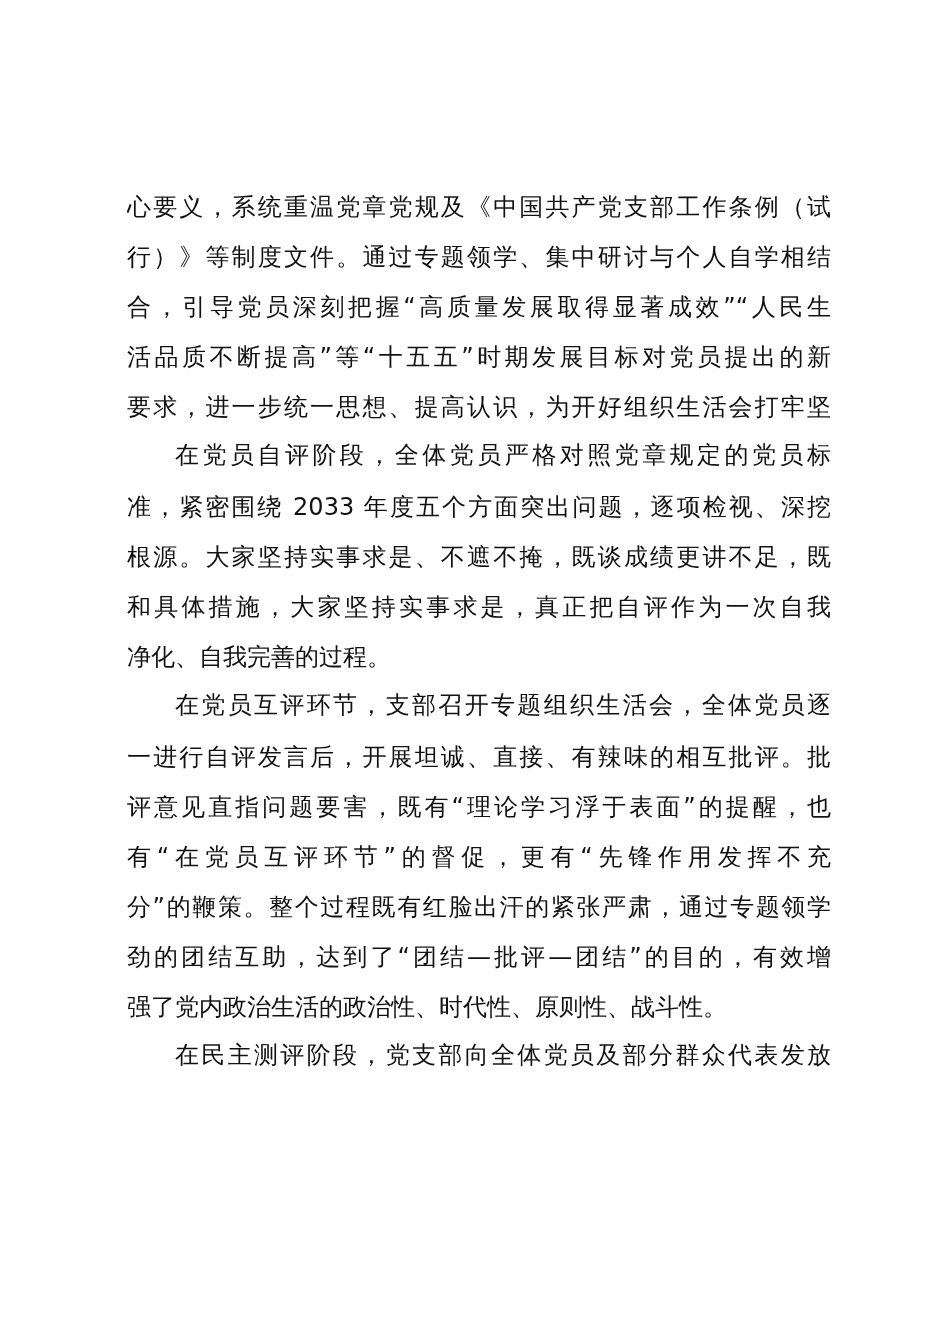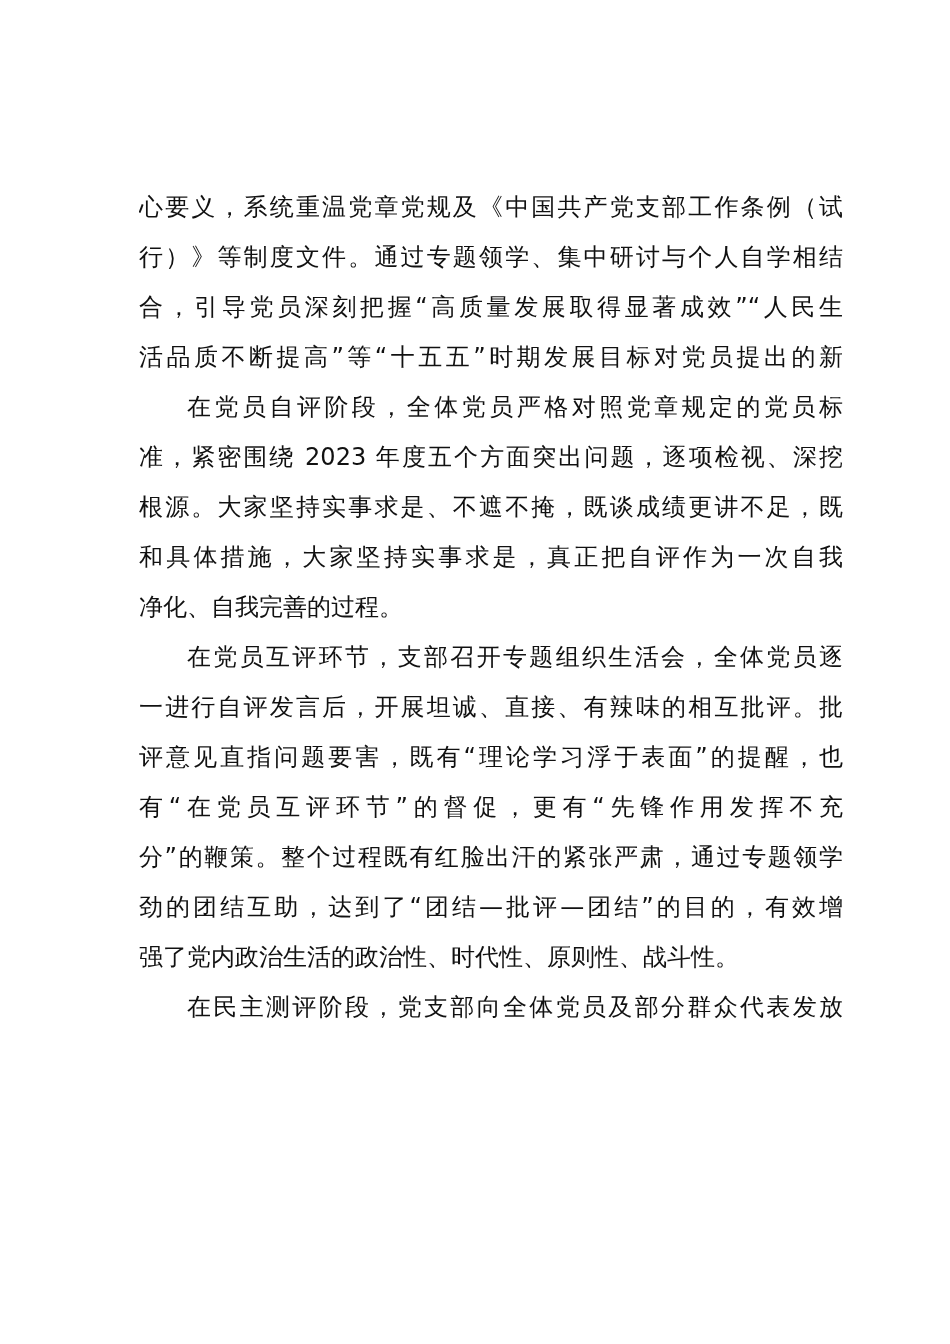--- a/index.html
+++ b/index.html
@@ -1,50 +1,51 @@
 <!DOCTYPE html>
 <html><head>
   <meta charset="utf-8">
   <style>
     html, body { margin: 0; padding: 0; background: #ffffff; }
     body { width: 950px; height: 1344px; position: relative; overflow: hidden; }
     .page {
       position: absolute;
-      left: 139px;
+      left: 127px;
       top: 182px;
       width: 704px;
       font-family: "DejaVu Sans", "Liberation Sans", sans-serif;
       font-size: 24px;
       line-height: 50px;
       color: #111111;
     }
     .line {
       display: block;
       height: 50px;
       white-space: nowrap;
       text-align: justify;
       text-align-last: justify;
       overflow: hidden;
     }
     .line.last { text-align-last: left; }
-    .line.indent { padding-left: 48px; }
+    .line.indent { padding-left: 48px; font-family: Liberation Mono, monospace; }
   </style>
 </head>
 <body>
 
 <div class="page">
   <div>
     <span class="line">心要义，系统重温党章党规及《中国共产党支部工作条例（试</span>
     <span class="line">行）》等制度文件。通过专题领学、集中研讨与个人自学相结</span>
     <span class="line">合，引导党员深刻把握“高质量发展取得显著成效”“人民生</span>
     <span class="line">活品质不断提高”等“十五五”时期发展目标对党员提出的新</span>
+    <span class="line">要求，进一步统一思想、提高认识，为开好组织生活会打牢坚</span>
   </div>
   <div>
     <span class="line indent">在党员自评阶段，全体党员严格对照党章规定的党员标</span>
-    <span class="line">准，紧密围绕 2023 年度五个方面突出问题，逐项检视、深挖</span>
+    <span class="line">准，紧密围绕 2033 年度五个方面突出问题，逐项检视、深挖</span>
     <span class="line">根源。大家坚持实事求是、不遮不掩，既谈成绩更讲不足，既</span>
     <span class="line">和具体措施，大家坚持实事求是，真正把自评作为一次自我</span>
     <span class="line last">净化、自我完善的过程。</span>
   </div>
   <div>
     <span class="line indent">在党员互评环节，支部召开专题组织生活会，全体党员逐</span>
     <span class="line">一进行自评发言后，开展坦诚、直接、有辣味的相互批评。批</span>
     <span class="line">评意见直指问题要害，既有“理论学习浮于表面”的提醒，也</span>
     <span class="line">有“在党员互评环节”的督促，更有“先锋作用发挥不充</span>
     <span class="line">分”的鞭策。整个过程既有红脸出汗的紧张严肃，通过专题领学</span>

